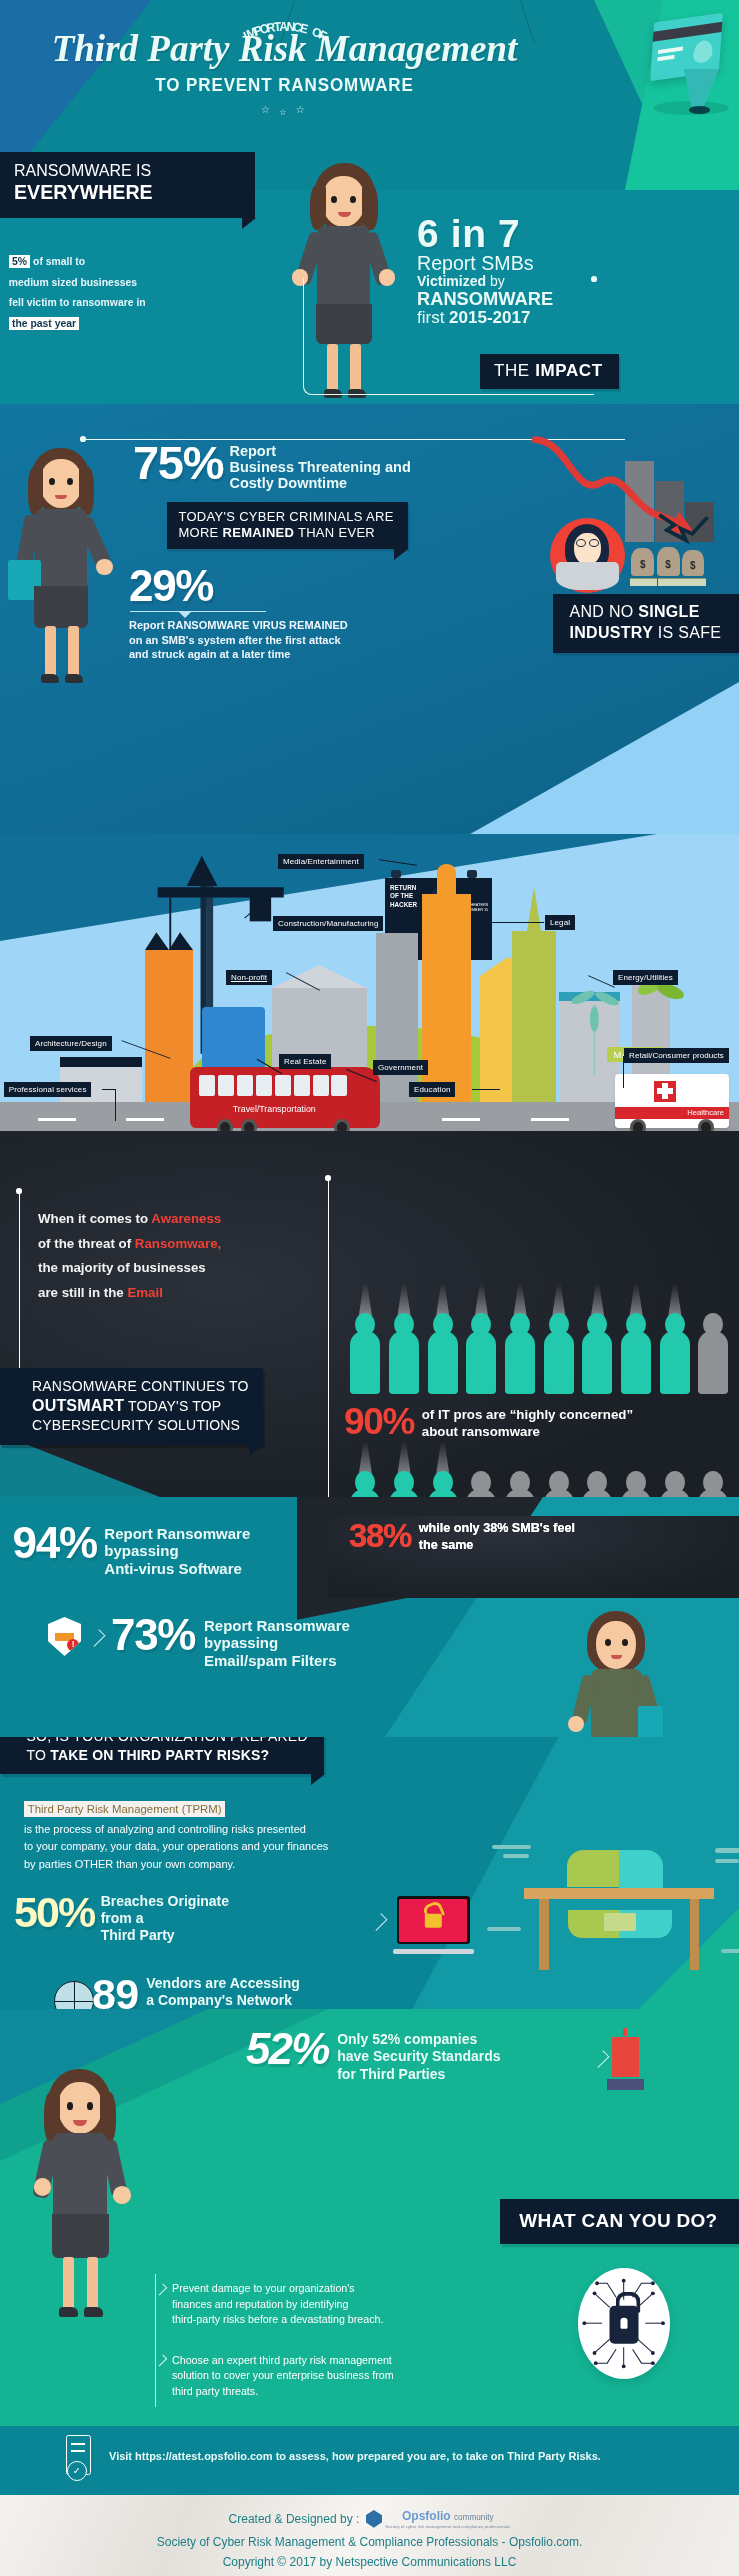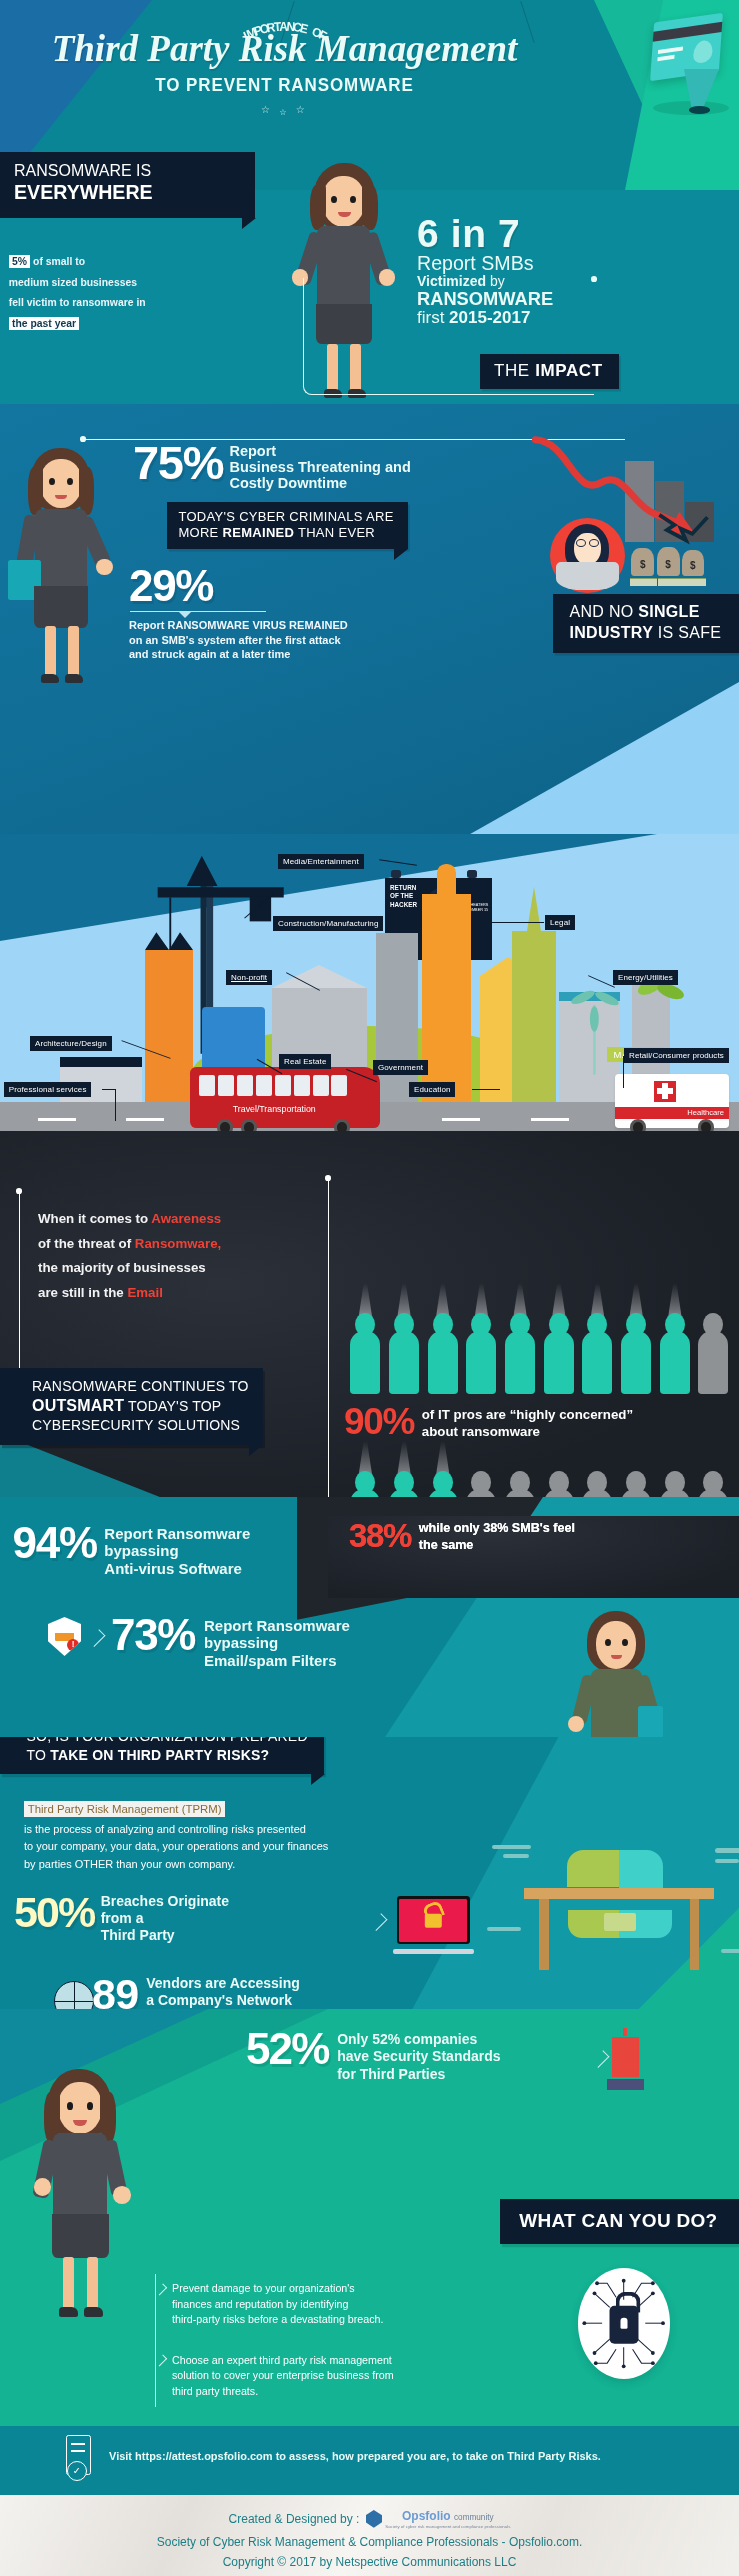--- a/index.html
+++ b/index.html
@@ -254,21 +254,21 @@
   .speed { position:absolute; background:#7fc6c4; height:4.4px; border-radius:2.5px; }
 
   
   #s-what { top:2009px; height:417px; background:#13b394; }
   #s-what .tri1 { position:absolute; left:0; top:0; width:328px; height:152px;
      background:#0fa08e; clip-path:polygon(0 0, 328px 0, 0 152px); }
   #s-what .tri2 { position:absolute; left:0; top:0; width:208px; height:95px;
      background:#0e8a9c; clip-path:polygon(0 0, 208px 0, 0 95px); }
   .p52 { position:absolute; left:246px; top:19px; }
   .p52 .n { font-size:44px; font-weight:bold; color:#fff; float:left; line-height:.95;
-     letter-spacing:-1.9px; text-shadow:1.9px 2.5px 0 rgba(0,0,0,.10);}
+     letter-spacing:-1.9px; text-shadow:1.9px 2.5px 0 rgba(0,0,0,.10);font-style:italic;}
   .p52 .t { float:left; margin-left:8.8px; margin-top:2.5px; color:#eafaf6; font-size:14px;
      font-weight:bold; line-height:1.25;}
   .server { position:absolute; right:95px; top:23px; width:37px; height:58px; }
   .server .body { position:absolute; left:5px; top:5px; width:26.5px; height:40px; background:#e8453c; }
   .server .base { position:absolute; left:0; bottom:0; width:37px; height:11.4px; background:#4b4f7a; }
   .whatcan { position:absolute; right:0; top:190px; background:#0d1b2e; color:#fff;
      padding:10.7px 21.5px 12px 19px; font-size:19px; font-weight:bold; letter-spacing:0.3px;
      box-shadow:1.9px 3.2px 0 rgba(0,0,0,.12);}
   .recs { position:absolute; left:158px; top:272px; width:354px; }
   .rec { position:relative; color:#fff; font-size:10.7px; line-height:1.45; font-weight:normal;

